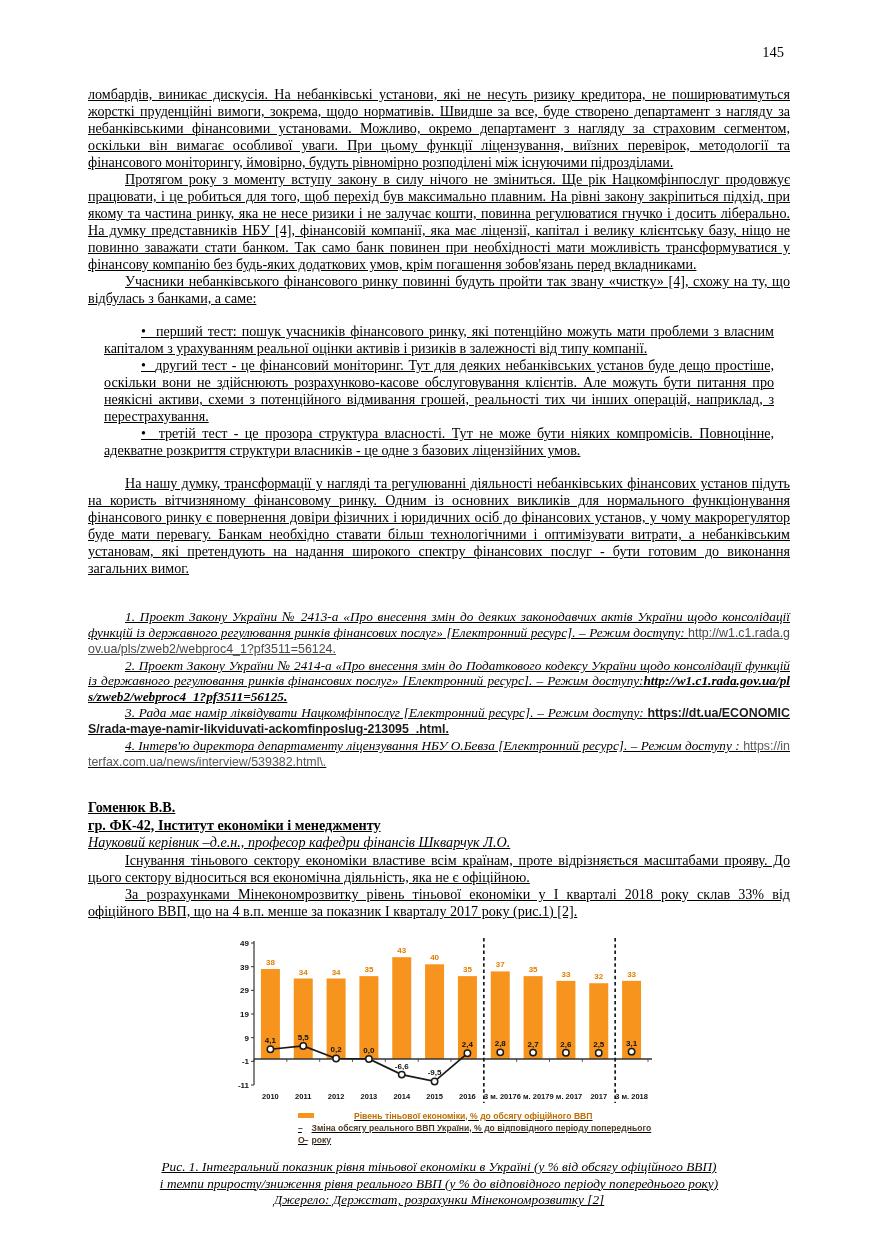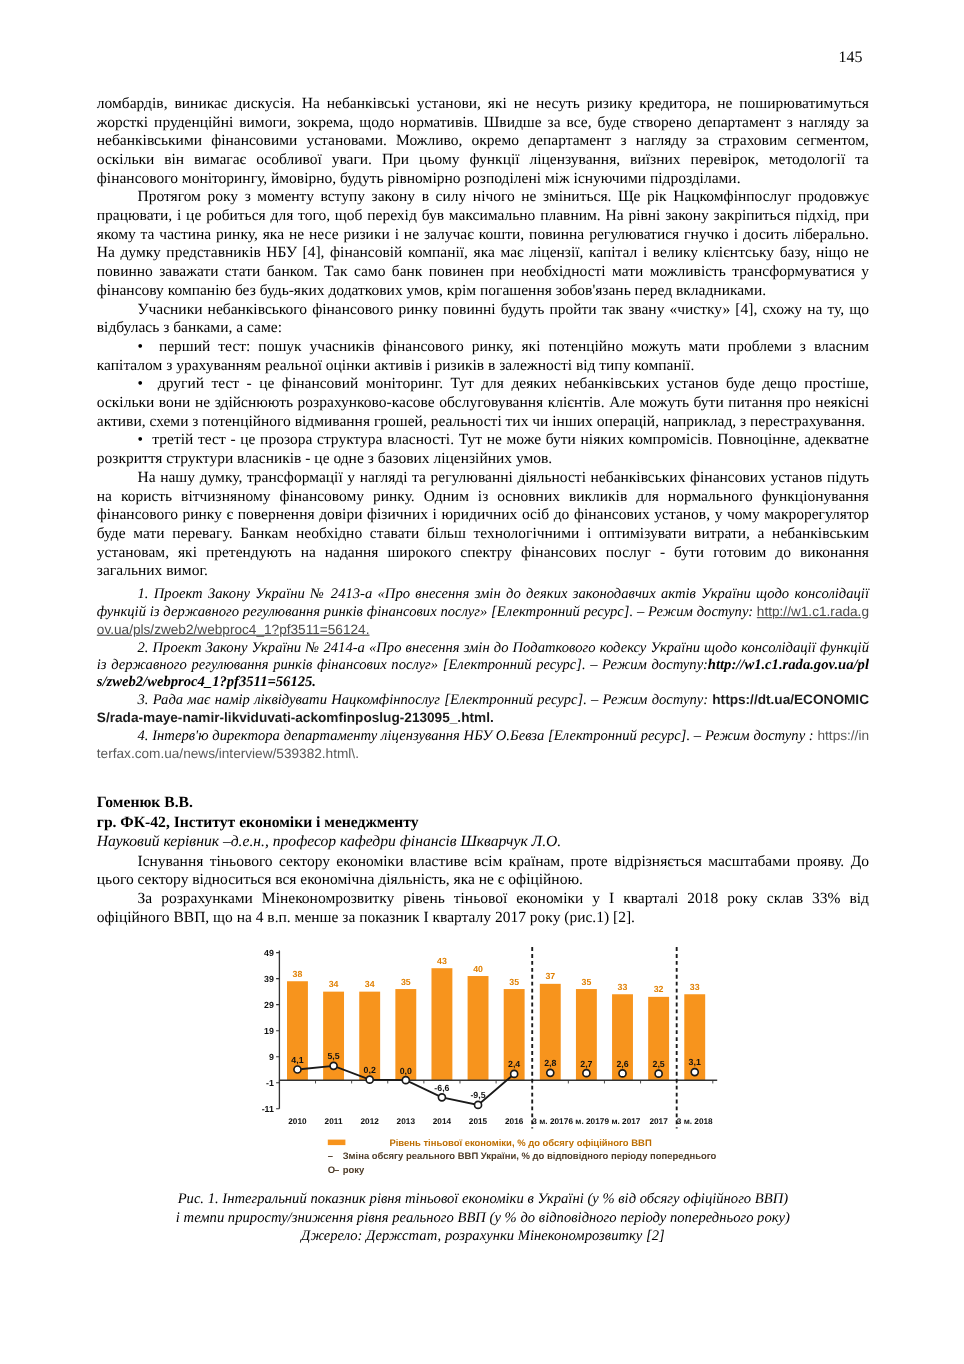--- a/index.html
+++ b/index.html
@@ -5,45 +5,46 @@
   * { box-sizing: border-box; }
   html,body { margin:0; padding:0; background:#ffffff; }
   .page {
     position: relative;
     width: 876px;
     height: 1240px;
     background: #ffffff;
     overflow: hidden;
     font-family: "Liberation Serif", serif;
     color: #000;
+    text-decoration: underline;
   }
   .page-number {
     position: absolute;
     top: 44px;
     right: 92px;
     font-size: 14.5px;
   }
   .content { padding: 86px 86px 0 88px; }
   .body-p {
     margin: 0;
     text-align: justify;
     font-size: 14.1px;
     line-height: 17px;
   }
   .indent { text-indent: 37px; }
-  .bullets { margin: 0; padding: 0; list-style: none; }
+  .bullets { margin: 16px; padding: 0; list-style: none; }
   .bullets li {
     text-align: justify;
     font-size: 14.1px;
     line-height: 17px;
     text-indent: 37px;
   }
   .bullets li::before { content: "\2022\00a0\00a0"; }
   .refs {
-    margin-top: 4px;
+    margin-top: 32px;
     font-style: italic;
     font-size: 13.3px;
     line-height: 15.6px;
   }
   .ref { margin: 0; text-align: justify; text-indent: 37px; }
   .url { word-break: break-all; }
   .u-sans {
     font-style: normal;
     font-family: "Liberation Sans", sans-serif;
     font-size: 12.4px;

